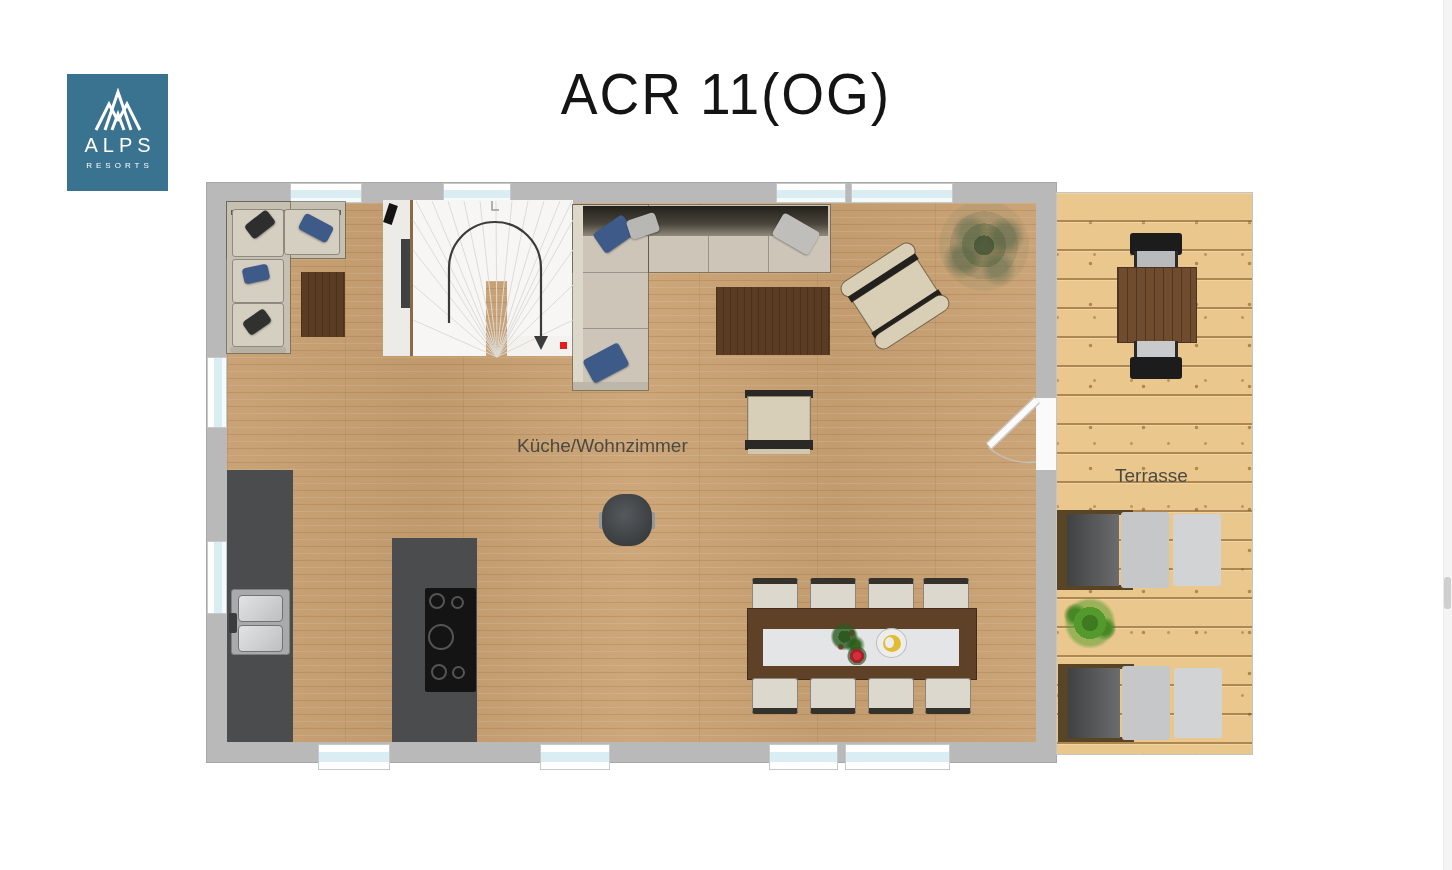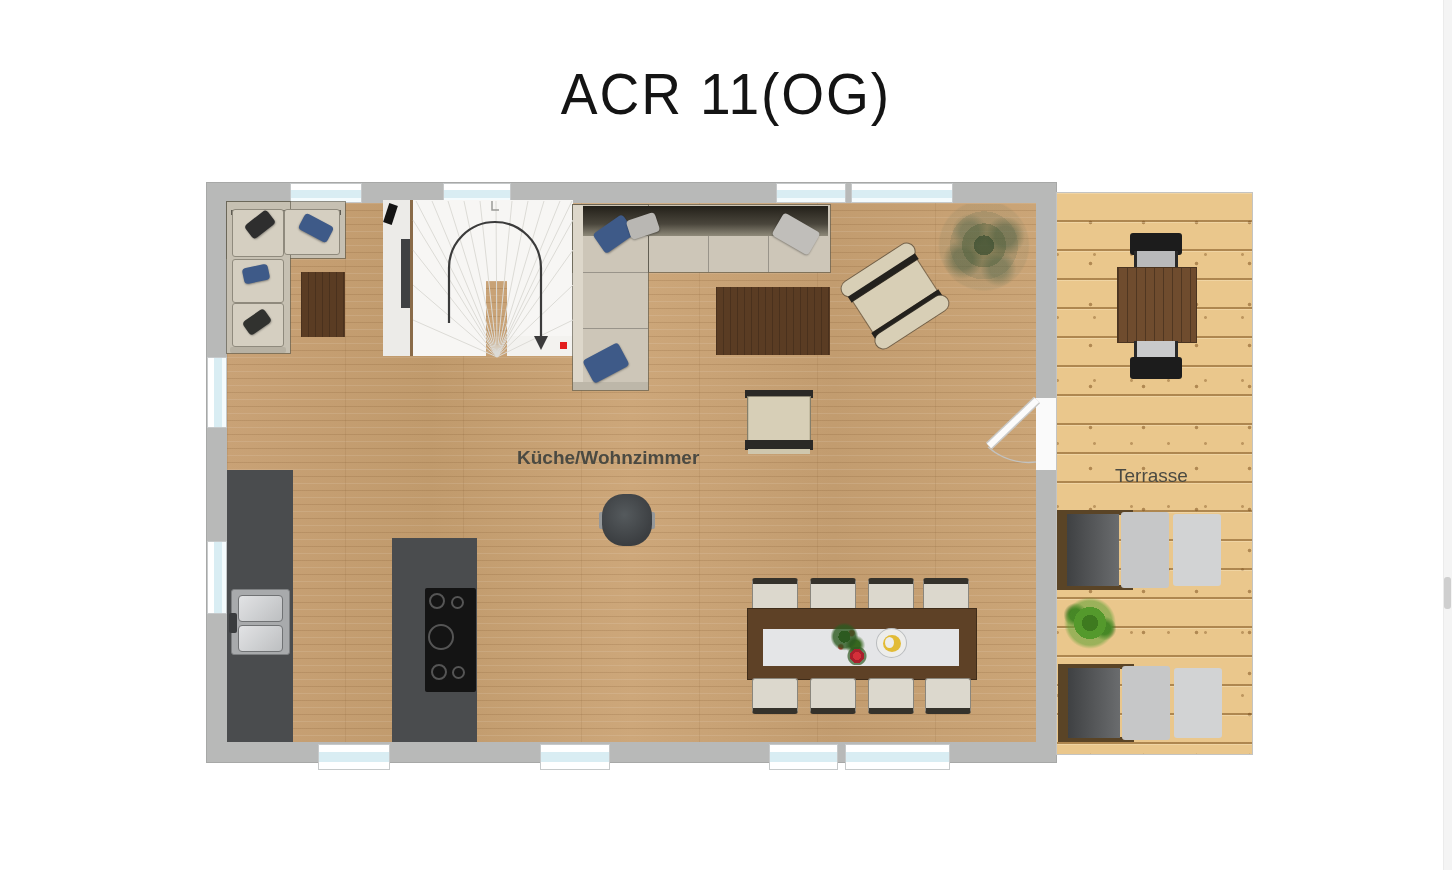--- a/index.html
+++ b/index.html
@@ -75,20 +75,32 @@
   .scroll-track{background:#f4f4f4;border-left:1px solid #ebebeb;}
   .scroll-thumb{background:#cfcfcf;border-radius:3px;}
 
   svg.lineart{left:0;top:0;pointer-events:none;}
 </style>
 </head>
 <body>
 
 <div class="canvas">
 
+  <div class="abs logo">
+    <svg width="62" height="44" viewBox="0 0 62 44">
+      <g fill="none" stroke="#ffffff" stroke-width="3">
+        <path d="M9 42 L22 16 L31 33"></path>
+        <path d="M53 42 L40 16 L31 33"></path>
+        <path d="M18 42 L31 4 L44 42"></path>
+        <path d="M25 42 L31 26 L37 42"></path>
+      </g>
+    </svg>
+    <div class="logo-alps">ALPS</div>
+    <div class="logo-resorts">RESORTS</div>
+  </div>
 
   <div class="abs title">ACR 11(OG)</div>
 
   <div class="abs plan"></div>
   <div class="abs floor"></div>
 
   <div class="abs win win-top" style="left:290px;top:183px;width:72px;height:20px;"></div>
   <div class="abs win win-top" style="left:443px;top:183px;width:68px;height:20px;"></div>
   <div class="abs win win-top" style="left:776px;top:183px;width:70px;height:20px;"></div>
   <div class="abs win win-top" style="left:851px;top:183px;width:102px;height:20px;"></div>
@@ -279,19 +291,19 @@
       <path d="M449 323 L449 268 A46 46 0 0 1 541 268 L541 338" fill="none" stroke="#3b3b3b" stroke-width="2.2"></path>
       <polygon points="534,336 548,336 541,350" fill="#3b3b3b"></polygon>
     </g>
     <g>
       <path d="M988 447 A62 62 0 0 0 1036 462" fill="none" stroke="#c2c2c0" stroke-width="1.5"></path>
       <line x1="1037" y1="400" x2="989" y2="446" stroke="#c9c9c7" stroke-width="9"></line>
       <line x1="1037" y1="400" x2="989" y2="446" stroke="#fbfbfb" stroke-width="6"></line>
     </g>
   </svg>
 
-  <div class="abs room-label" style="left:517px;top:447px;z-index:50;font-weight:bold;">Küche/Wohnzimmer</div>
+  <div class="abs room-label" style="left:517px;top:435px;z-index:50;">Küche/Wohnzimmer</div>
   <div class="abs room-label" style="left:1115px;top:465px;z-index:50;">Terrasse</div>
 
   <div class="abs scroll-track" style="left:1443px;top:0;width:9px;height:870px;"></div>
   <div class="abs scroll-thumb" style="left:1444px;top:577px;width:7px;height:32px;"></div>
 
 </div>
 
 </body></html>

